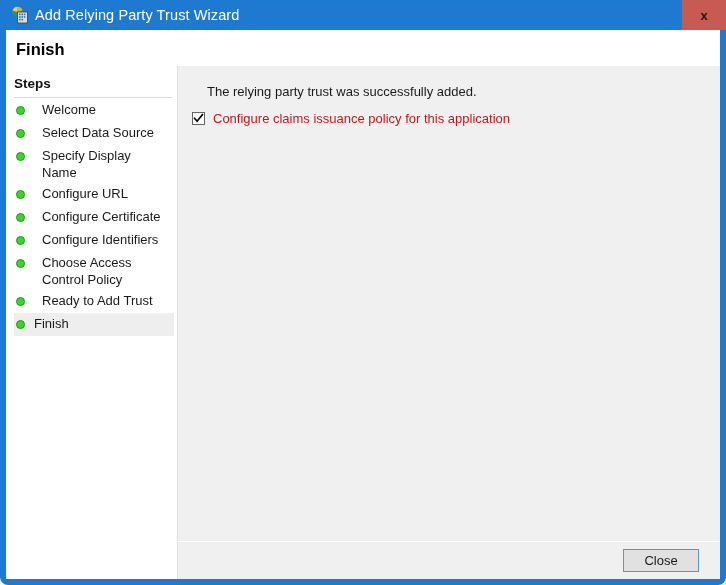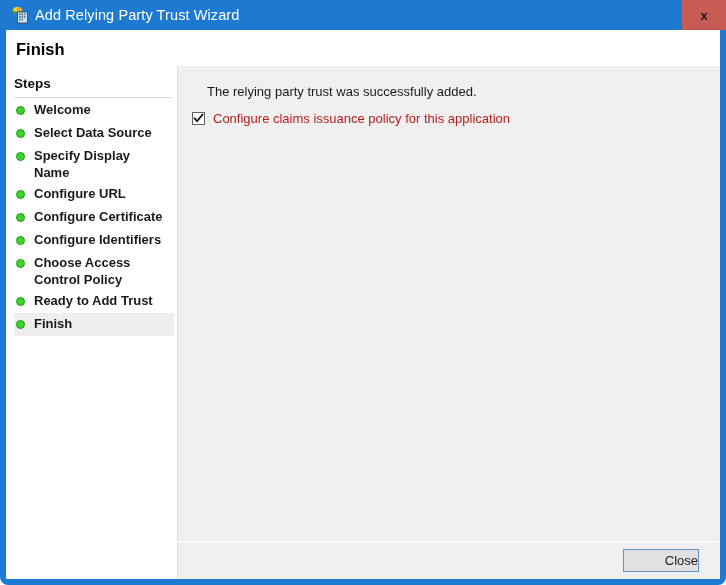--- a/index.html
+++ b/index.html
@@ -115,24 +115,23 @@
     background: #d8d8d8;
   }
   .steps-list {
     position: absolute;
     left: 0; top: 33px;
     width: 171px;
   }
   .step-item {
     position: relative;
     min-height: 23px;
-    padding: 2px 6px 2px 28px;
+    padding: 2px 6px 2px 36px;
     box-sizing: border-box;
     display: block;
-    font-weight: bold;
   }
   .step-item.selected {
     background: #eeeeee;
     margin-left: 8px;
     margin-right: 3px;
     padding-left: 20px;
   }
   .step-bullet {
     position: absolute;
     left: 10px; top: 7px;
@@ -226,21 +225,21 @@
     right: 21px; top: 7px;
     width: 76px;
     height: 23px;
     background: #e1e1e1;
     border: 1px solid #5a96c8;
     box-sizing: border-box;
     font-size: 13px;
     color: #1a1a1a;
     font-family: "Liberation Sans", sans-serif;
     line-height: 21px;
-    text-align: right;
+    text-align: center;
     cursor: pointer;
     padding: 0;
   }
 </style>
 </head>
 <body>
 
 <div class="window">
 
   <div class="titlebar">

